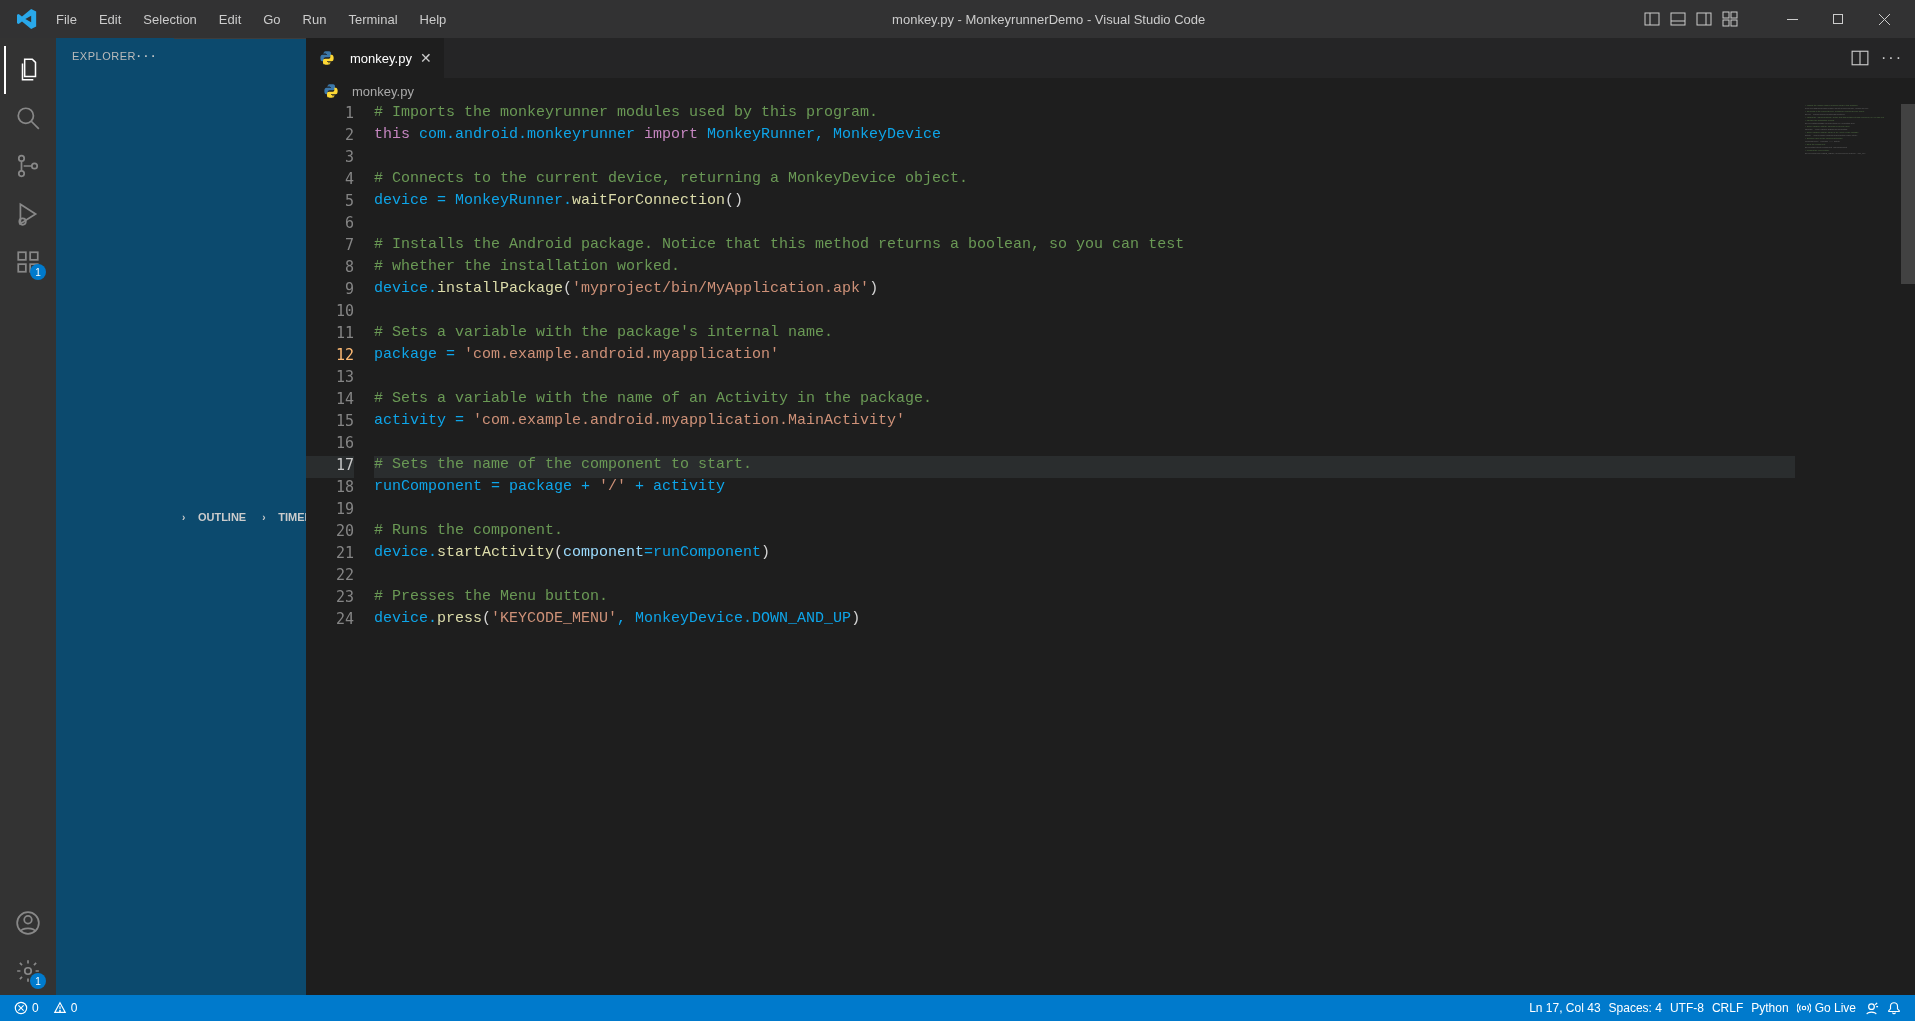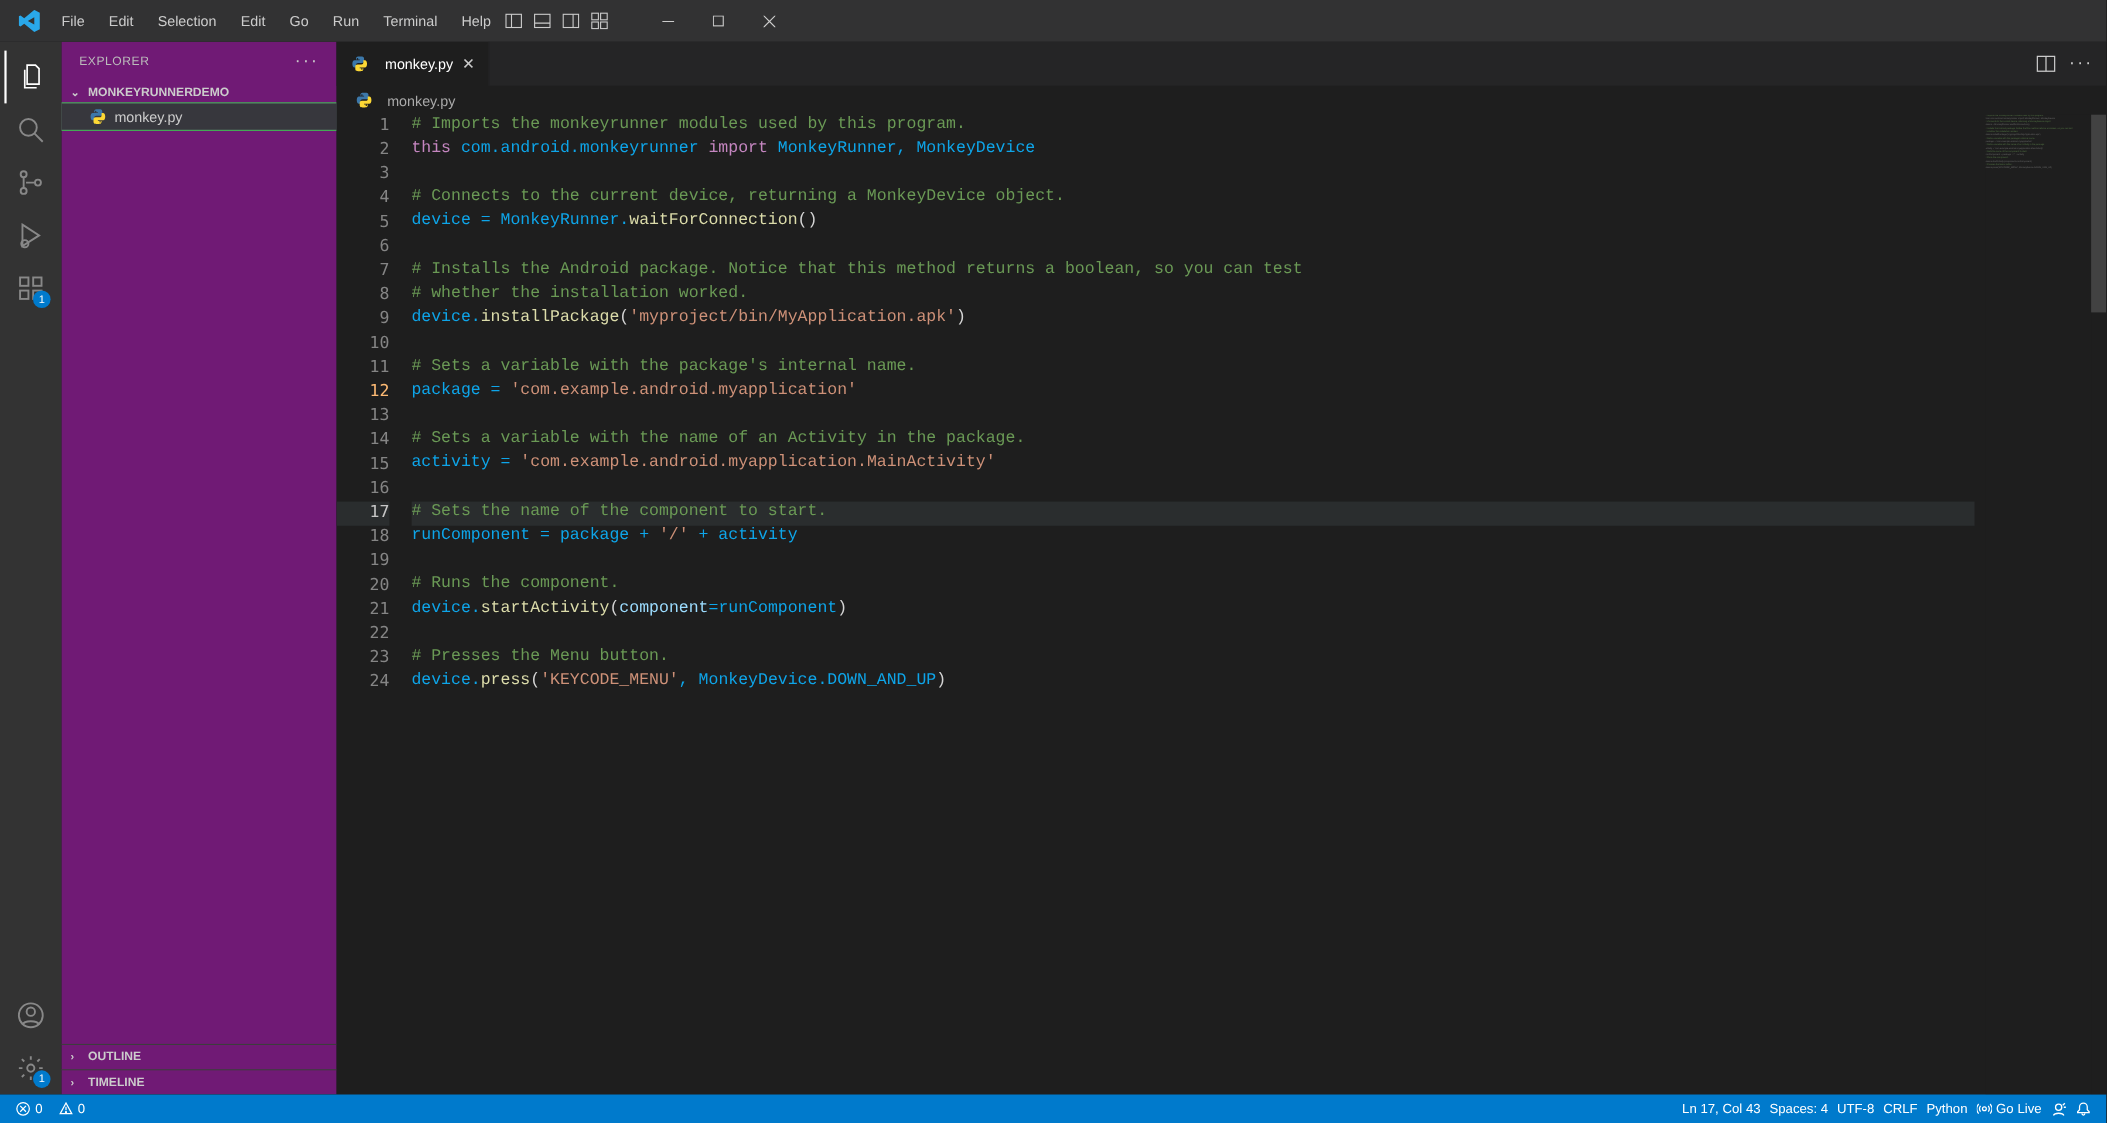--- a/index.html
+++ b/index.html
@@ -52,22 +52,22 @@
     .badge {
       position:absolute; bottom:6px; right:6px;
       background:#007acc; color:#fff; border-radius:9px;
       font-size:10px; min-width:16px; height:16px;
       display:flex;align-items:center;justify-content:center;
       padding:0 4px;
     }
     
     .sidebar {
       width: 250px;
-      background: #701a75;
-      display:flex;flex-direction:column;
+      background: #0c4a6e;
+      display:flex;flex-direction:row;
     }
     .sidebar-header {
       height: 36px; padding: 0 16px;
       display:flex;align-items:center;justify-content:space-between;
       color:#bbbbbb; font-size:11px; letter-spacing:0.5px;
     }
     .sidebar-more { color:#ccc; font-size:16px; letter-spacing:2px; }
     .explorer-section { flex:1; overflow:auto; }
     .section-header {
       padding: 4px 8px; display:flex; align-items:center;
@@ -138,20 +138,21 @@
   <div class="menu-items">
     <div class="menu-item">File</div>
     <div class="menu-item">Edit</div>
     <div class="menu-item">Selection</div>
     <div class="menu-item">Edit</div>
     <div class="menu-item">Go</div>
     <div class="menu-item">Run</div>
     <div class="menu-item">Terminal</div>
     <div class="menu-item">Help</div>
   </div>
+  <div class="title-center">monkey.py - MonkeyrunnerDemo - Visual Studio Code</div>
   <div class="titlebar-right">
     <div class="layout-icons">
       <div class="layout-icon">
           <svg width="16" height="16" viewBox="0 0 16 16" fill="none" stroke="currentColor" stroke-width="1">
             <rect x="1" y="2" width="14" height="12"></rect>
             <line x1="6" y1="2" x2="6" y2="14"></line>
           </svg>
         </div>
       <div class="layout-icon">
           <svg width="16" height="16" viewBox="0 0 16 16" fill="none" stroke="currentColor" stroke-width="1">

